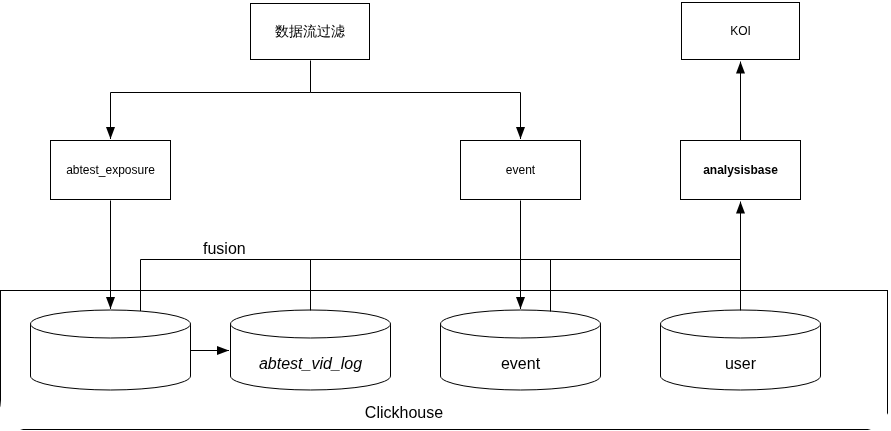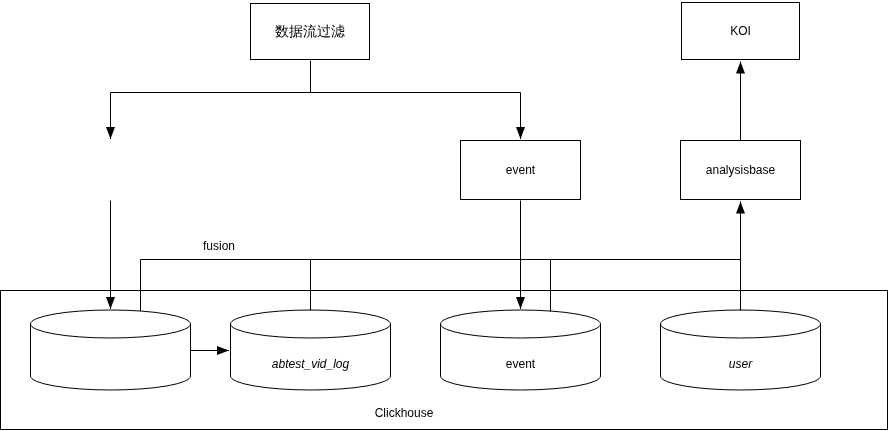--- a/index.html
+++ b/index.html
@@ -8,20 +8,21 @@
     background: #ffffff;
   }
   .canvas {
     position: relative;
     width: 891px;
     height: 431px;
     background: #ffffff;
     font-family: "Liberation Sans", "DejaVu Sans", sans-serif;
     color: #000000;
     overflow: hidden;
+    border-radius: 31px;
   }
   .canvas svg {
     position: absolute;
     left: 0;
     top: 0;
   }
   .box {
     position: absolute;
     box-sizing: border-box;
     background: #ffffff;
@@ -32,34 +33,34 @@
     font-size: 12px;
     line-height: 1.2;
     text-align: center;
     white-space: nowrap;
   }
   .box.cjk { font-size: 14px; }
   .node-filter       { left: 250px; top: 3px;   width: 120px; height: 57px; }
   .node-koi          { left: 681px; top: 2px;   width: 119px; height: 58px; }
   .node-exposure     { left: 50px;  top: 140px; width: 121px; height: 60px; }
   .node-event        { left: 460px; top: 140px; width: 121px; height: 60px; }
-  .node-analysisbase { left: 680px; top: 140px; width: 121px; height: 60px; }
+  .node-analysisbase { left: 680px; top: 140px; width: 121px; height: 60px; font-weight: bold; }
   .free-label {
     position: absolute;
-    font-size: 12px;
+    font-size: 16px;
     line-height: 1.2;
     white-space: nowrap;
   }
   .centered {
     transform: translate(-50%, -50%);
   }
   .cyl-label-1 { left: 110.5px; top: 364px; }
   .cyl-label-2 { left: 310.5px; top: 364px; font-style: italic; }
   .cyl-label-3 { left: 520.5px; top: 364px; }
-  .cyl-label-4 { left: 740.5px; top: 364px; font-style: italic; }
+  .cyl-label-4 { left: 740.5px; top: 364px; }
   .clickhouse-label { left: 404px; top: 413px; }
   .fusion-label { left: 203px; top: 239px; }
 </style>
 </head>
 <body>
 
 <div class="canvas">
 
   <svg width="891" height="431" viewBox="0 0 891 431">
     <defs>
@@ -99,20 +100,23 @@
     <path d="M140.5 311 V259.5 H740.5 M310.5 310.5 V259.5 M550.5 311.5 V259.5" fill="none" stroke="#000000" stroke-width="1"></path>
     <path d="M190.5 350.5 H229" fill="none" stroke="#000000" stroke-width="1" marker-end="url(#arrowEnd)"></path>
   </svg>
 
   <div class="box cjk node-filter">
     <span>数据流过滤</span>
   </div>
   <div class="box node-koi">
     <span>KOI</span>
   </div>
+  <div class="box node-exposure">
+    <span>abtest_exposure</span>
+  </div>
   <div class="box node-event">
     <span>event</span>
   </div>
   <div class="box node-analysisbase">
     <span>analysisbase</span>
   </div>
 
   <div class="free-label centered cyl-label-2">abtest_vid_log</div>
   <div class="free-label centered cyl-label-3">event</div>
   <div class="free-label centered cyl-label-4">user</div>

